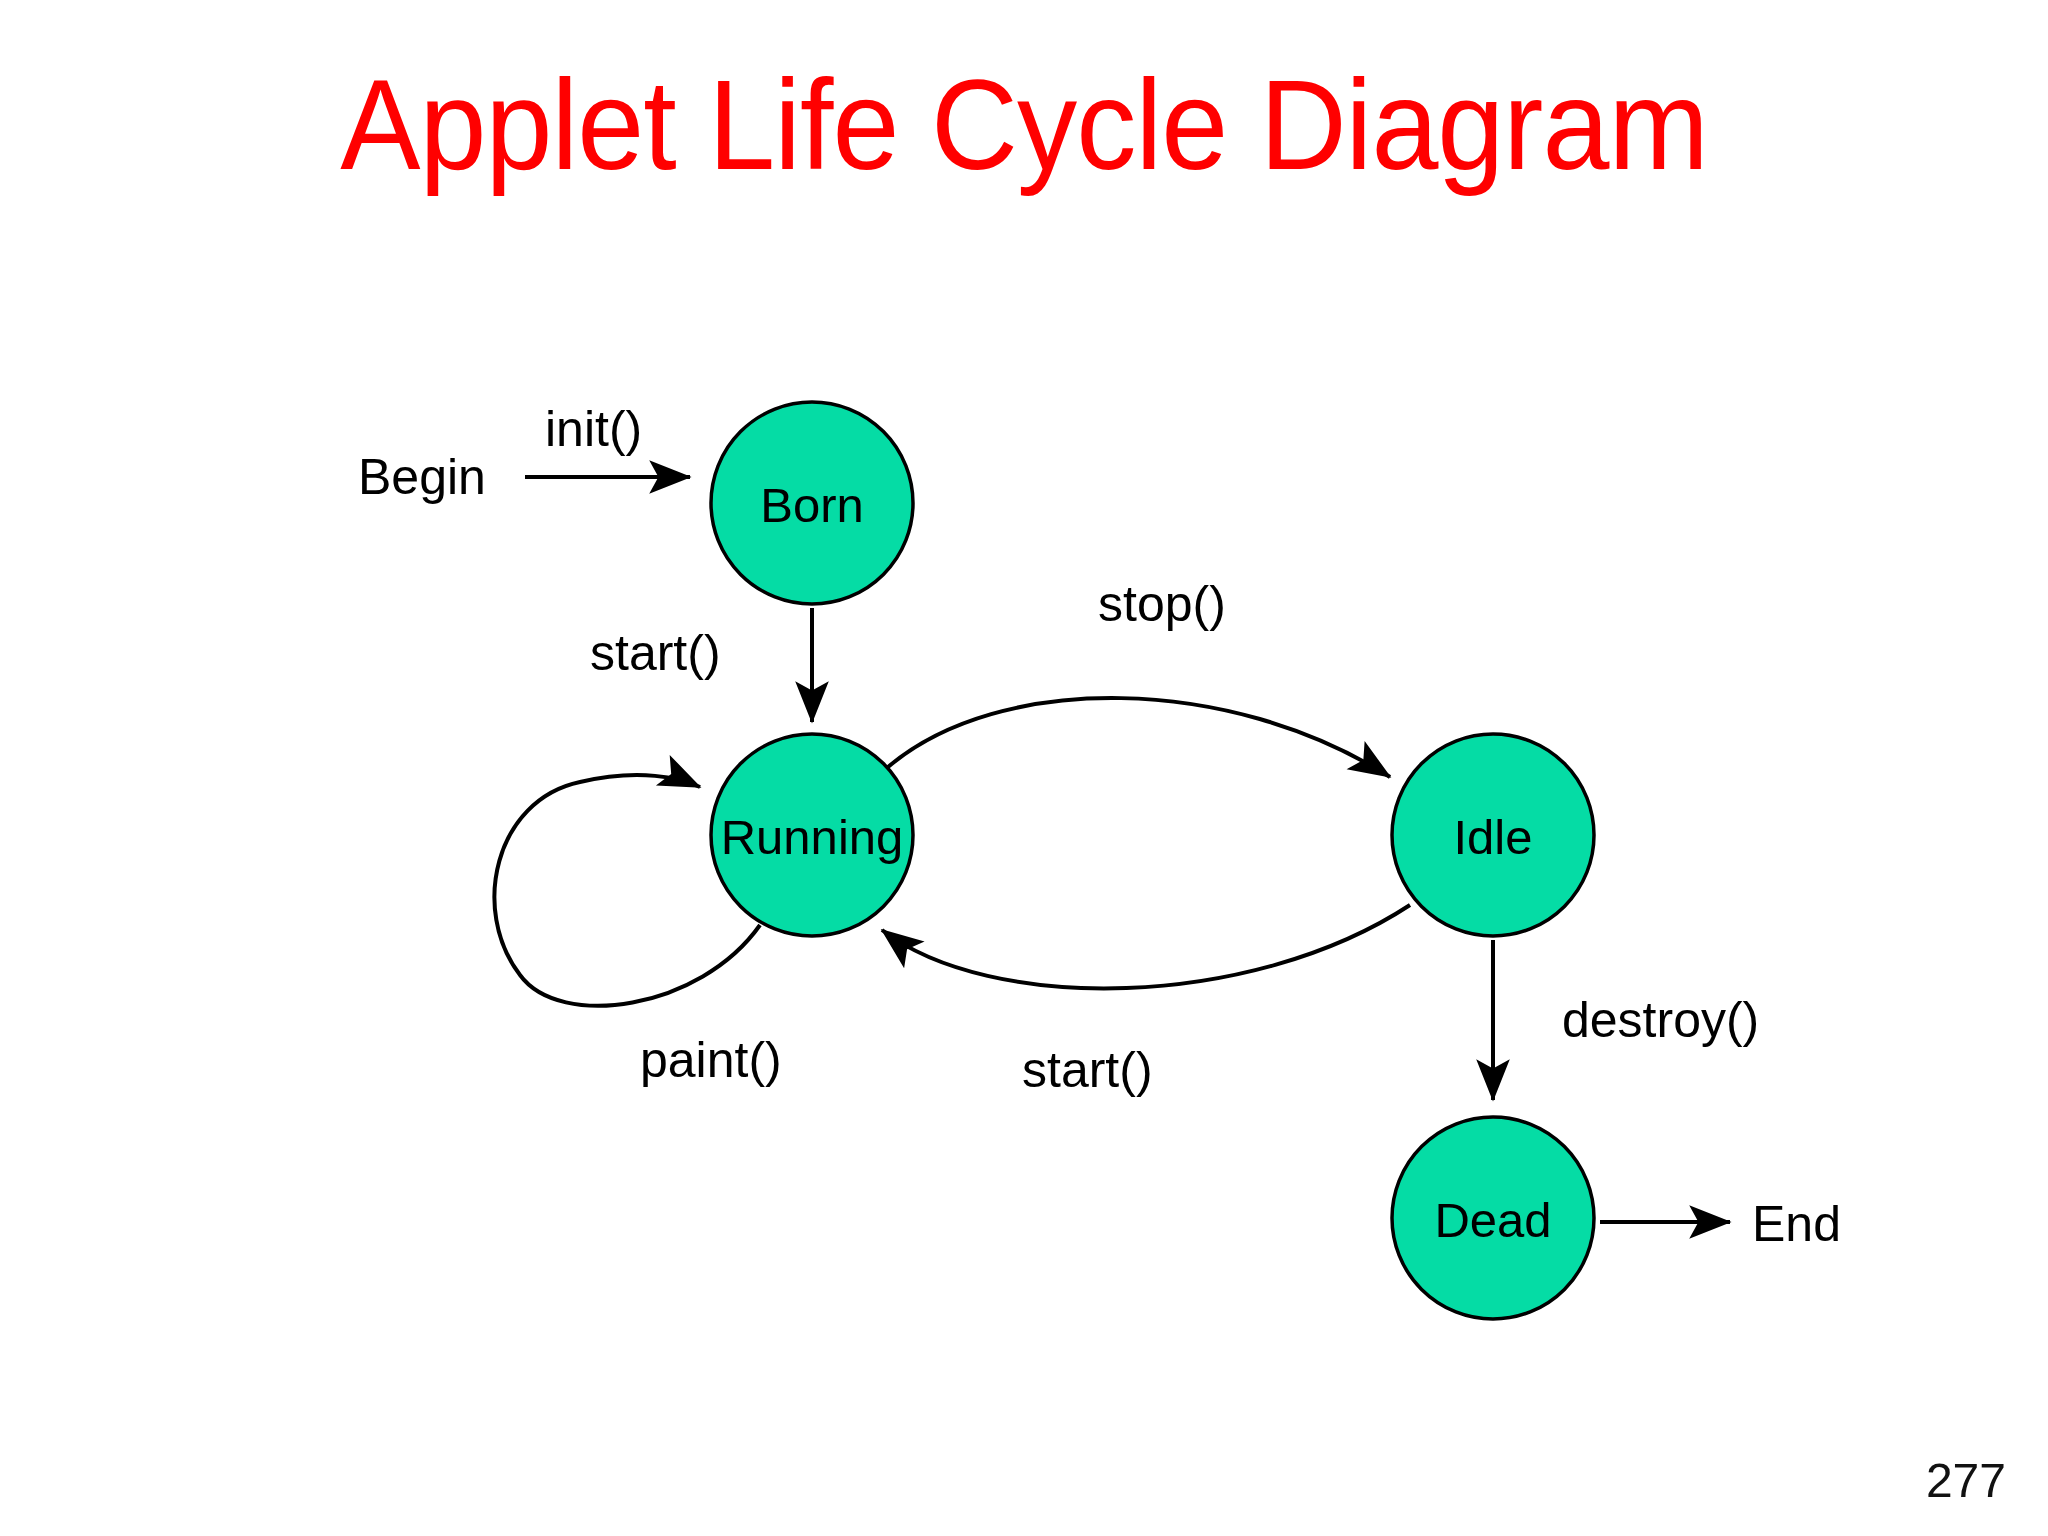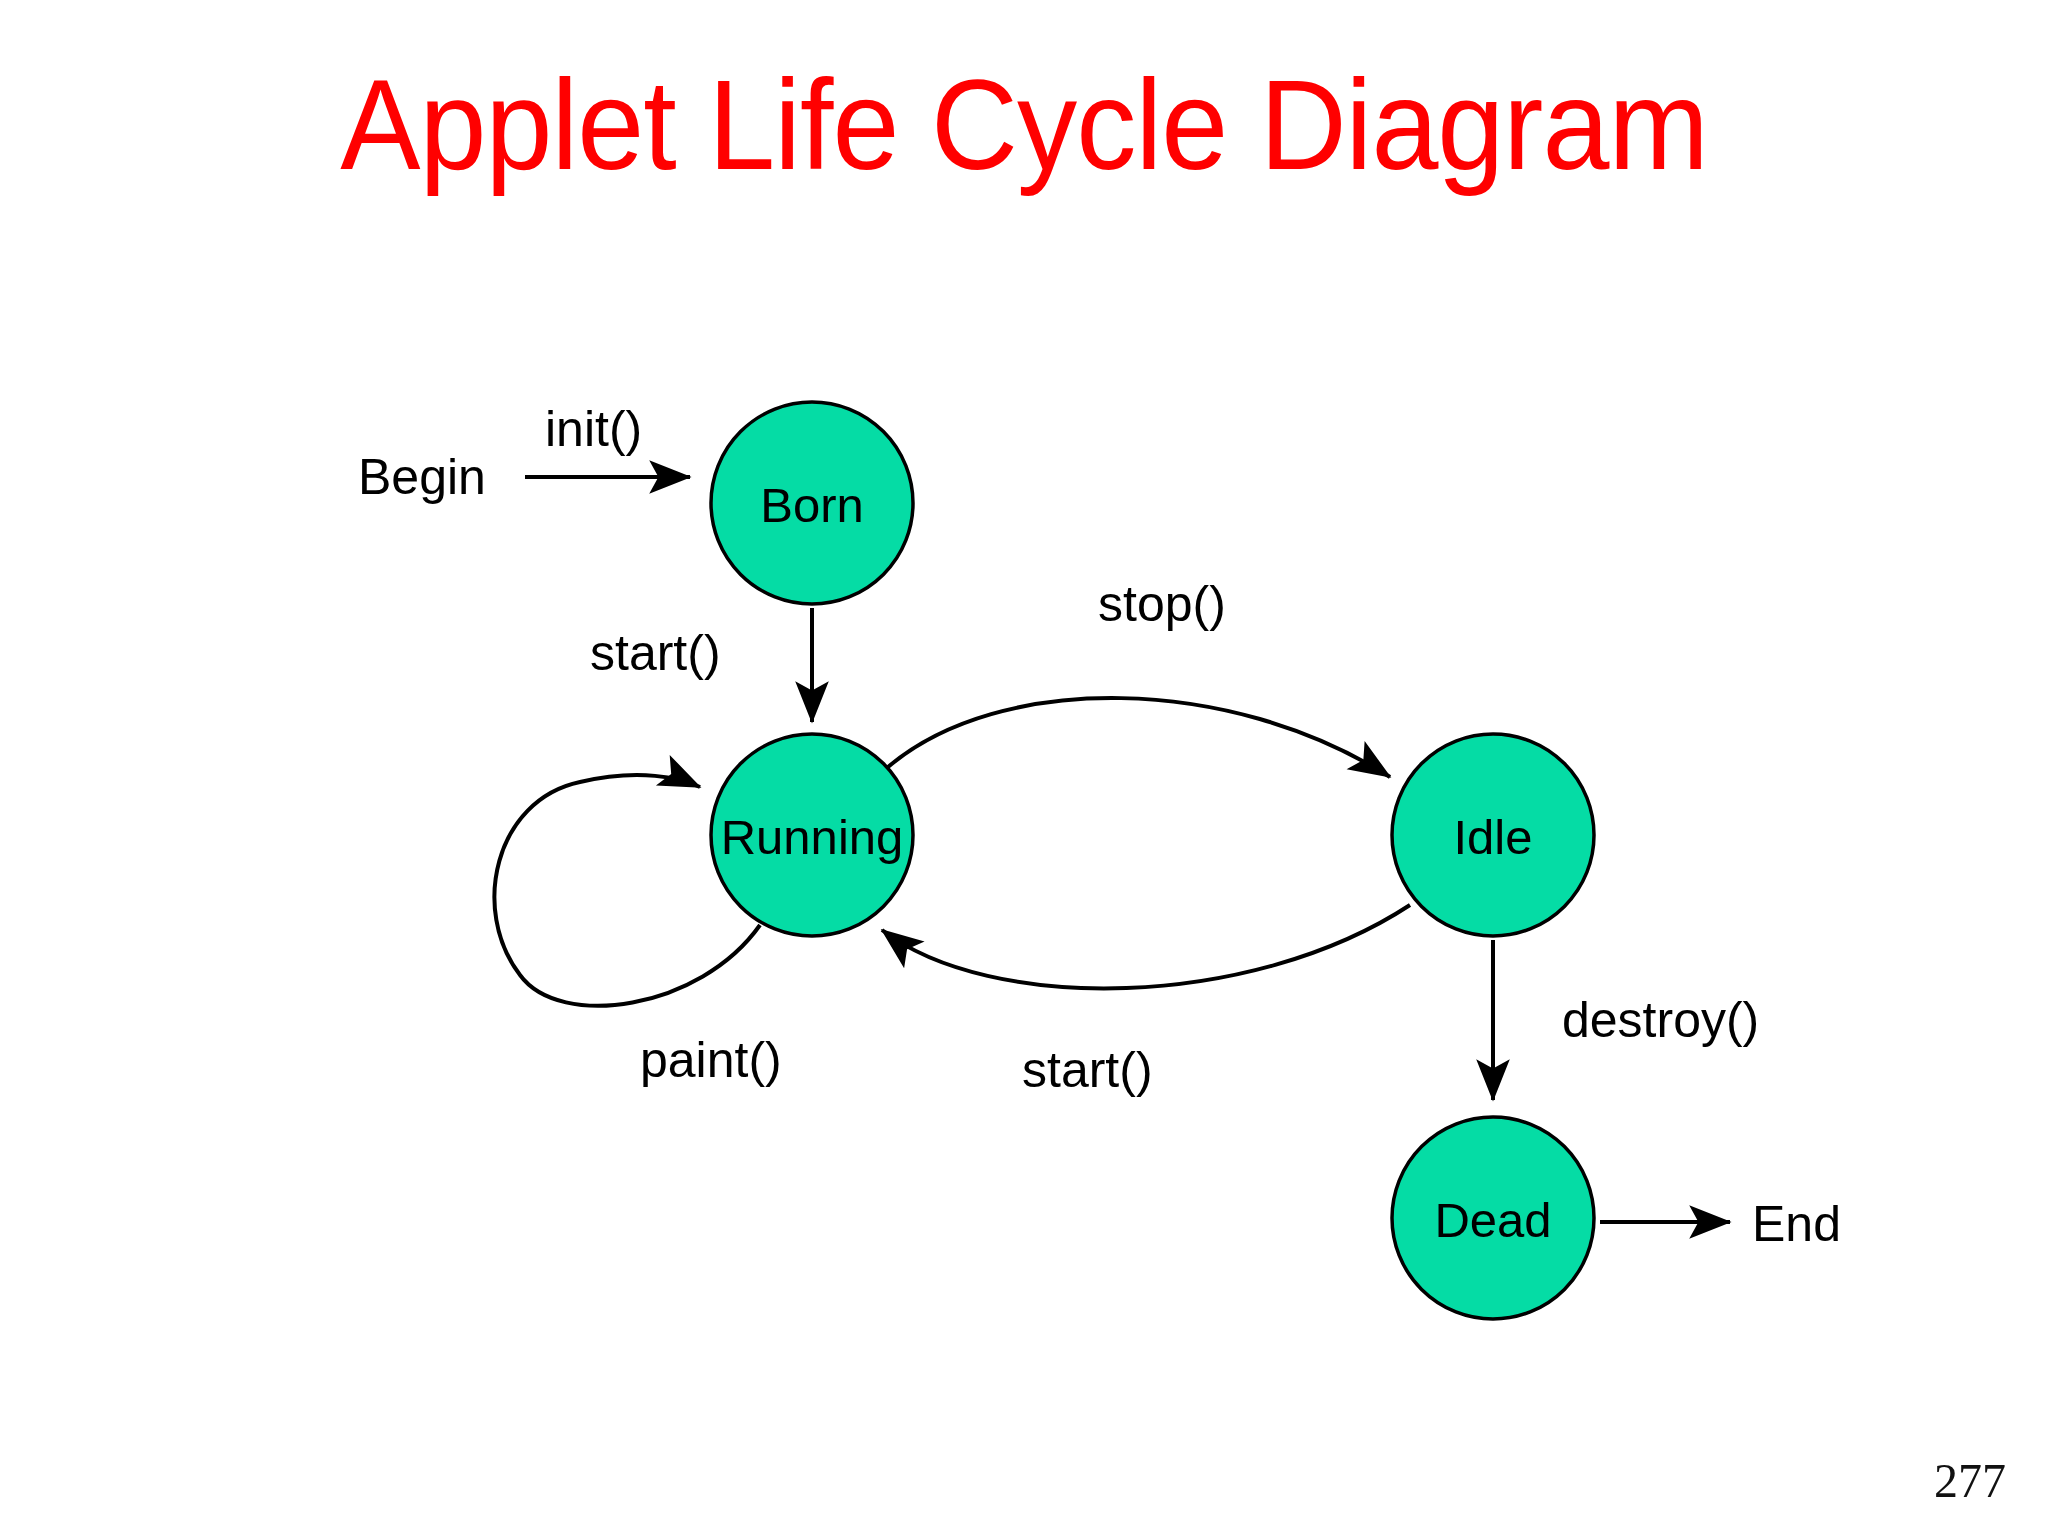--- a/index.html
+++ b/index.html
@@ -73,21 +73,21 @@
   .node-circle {
     stroke: #000000;
     stroke-width: 3.5;
   }
 
   
   #page-number {
     position: absolute;
     right: 42px;
     bottom: 28px;
-    font-family: Liberation Serif, serif;
+    font-family: Liberation Sans, sans-serif;
     font-size: 48px;
     color: #111111;
     letter-spacing: 0px;
   }
 </style>
 </head>
 <body>
 
 <div id="slide">
 

